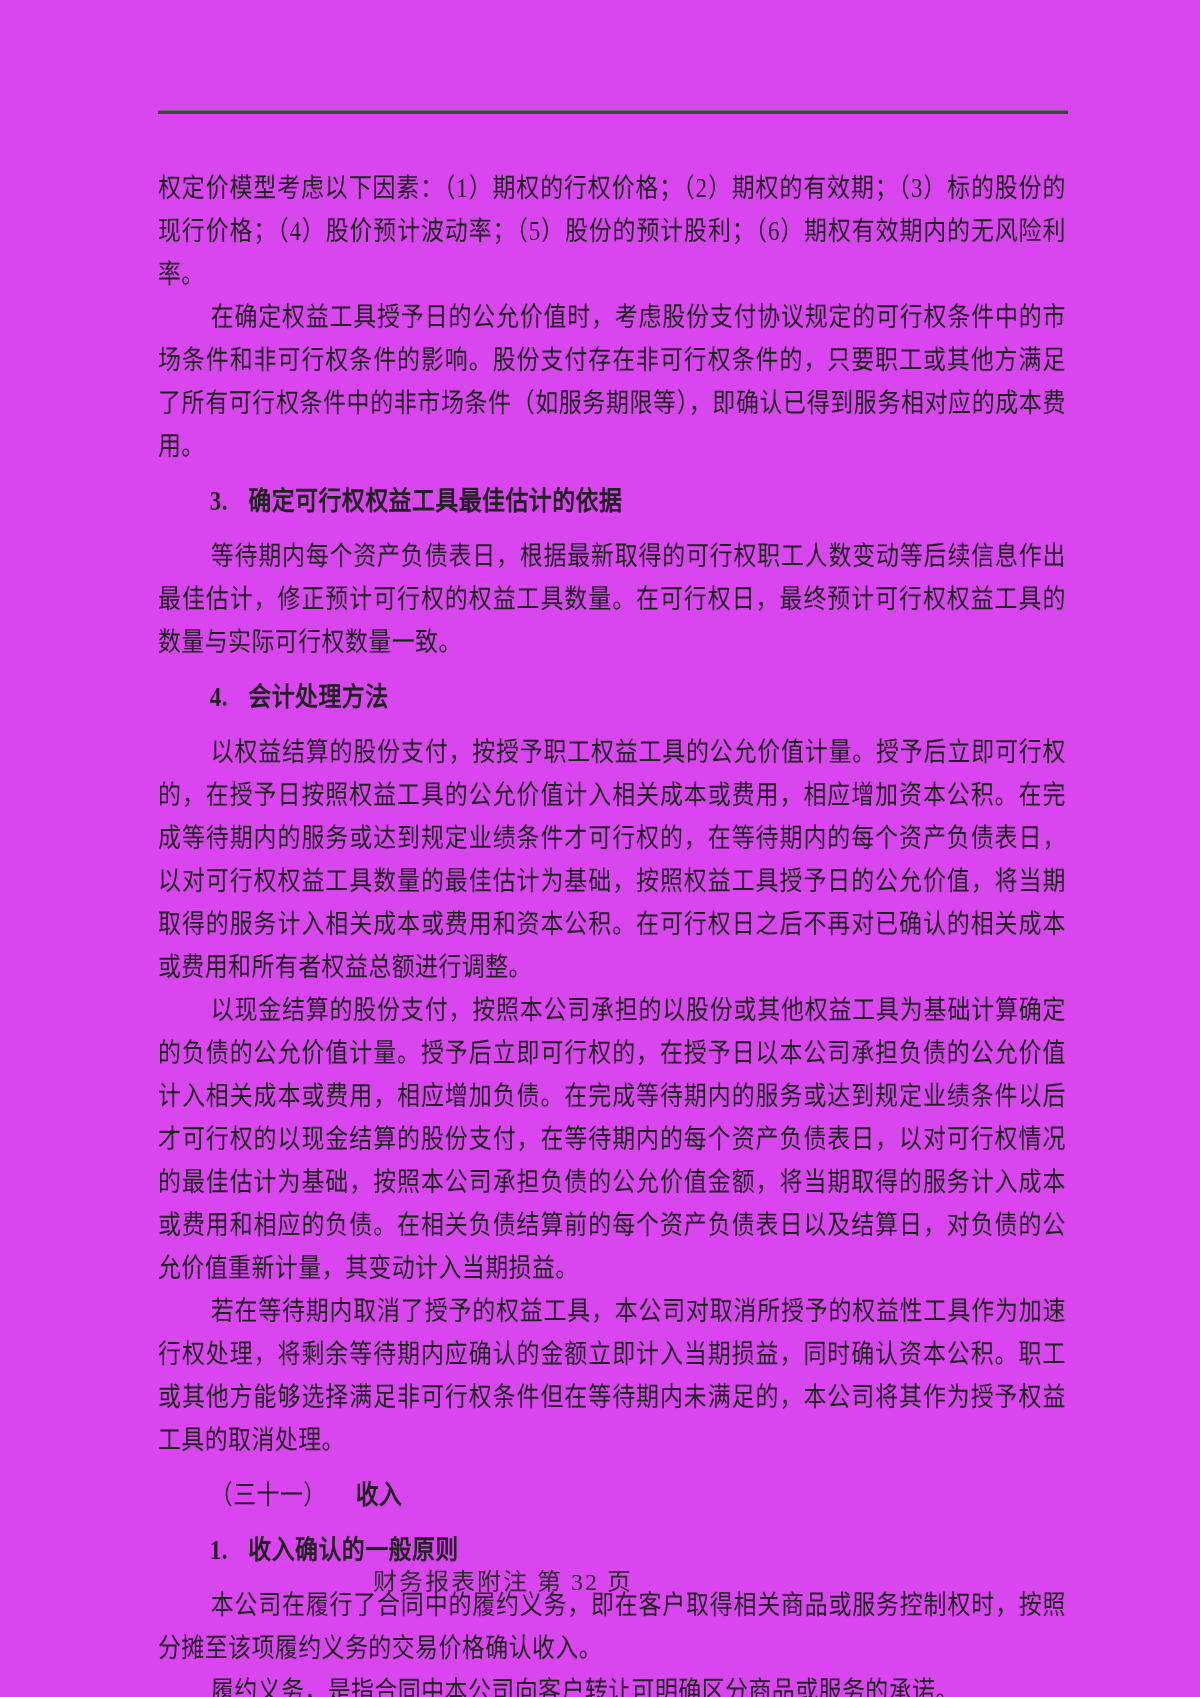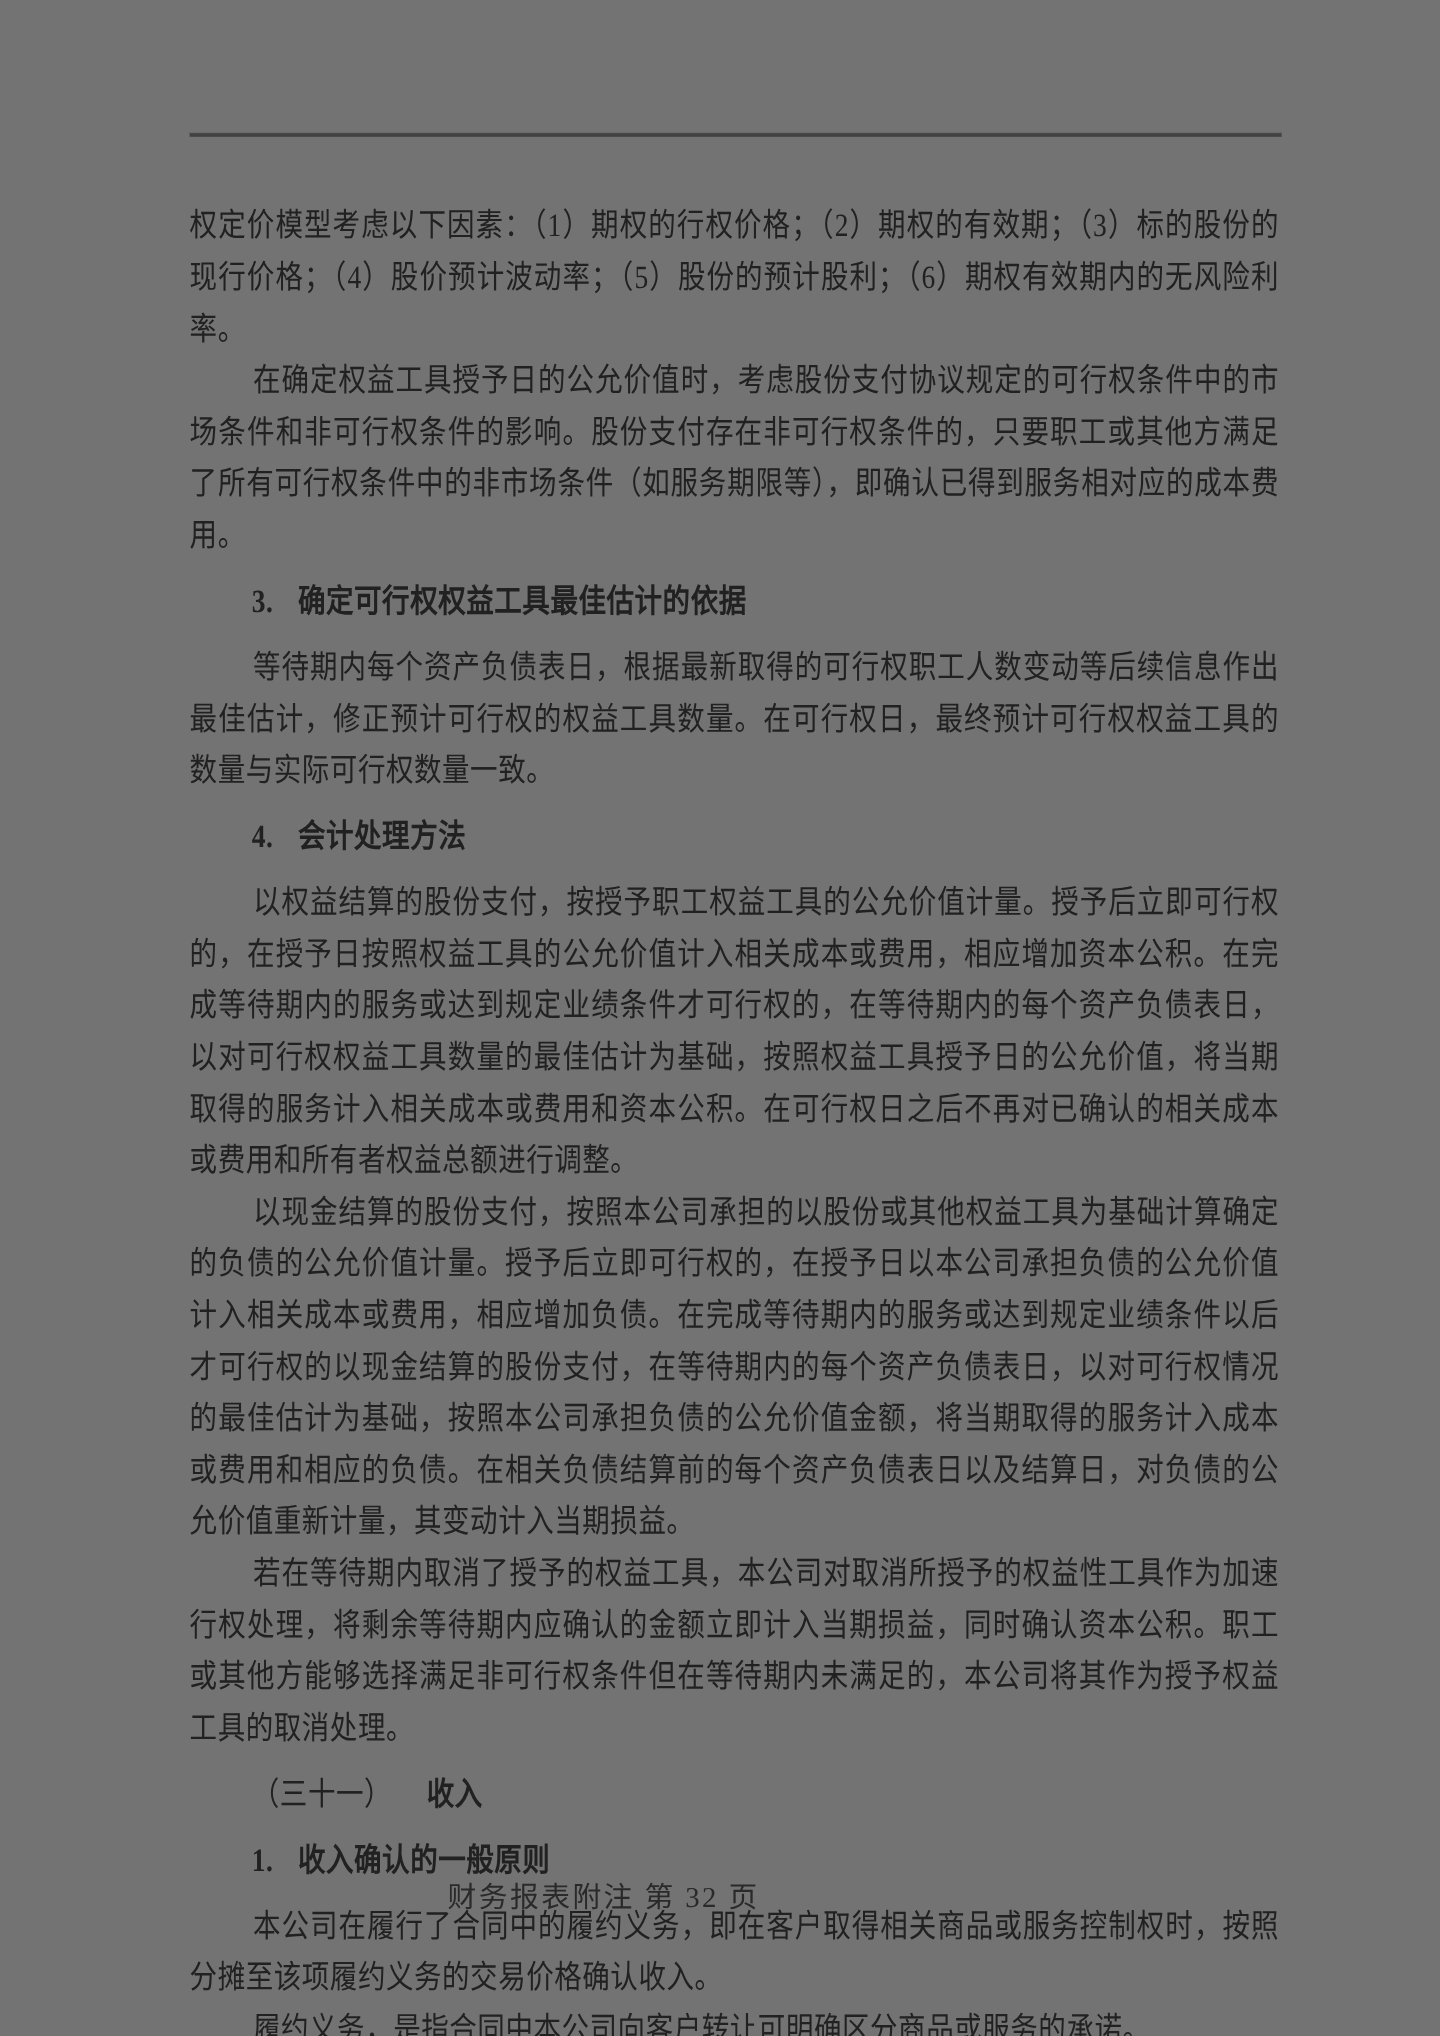--- a/index.html
+++ b/index.html
@@ -8,21 +8,21 @@
     height: 1697px;
     background: #ffffff;
     position: relative;
     font-family: "Liberation Serif", "DejaVu Serif", serif;
     color: #212121;
     overflow: hidden;
   }
   .page {
     position: absolute;
     inset: 0;
-    background: #737373;
+    background: #d946ef;
   }
   .top-rule {
     position: absolute;
     left: 158px;
     top: 110px;
     width: 910px;
     height: 3px;
     background: #414141;
     border-top: 1px solid #6a6a6a;
   }

